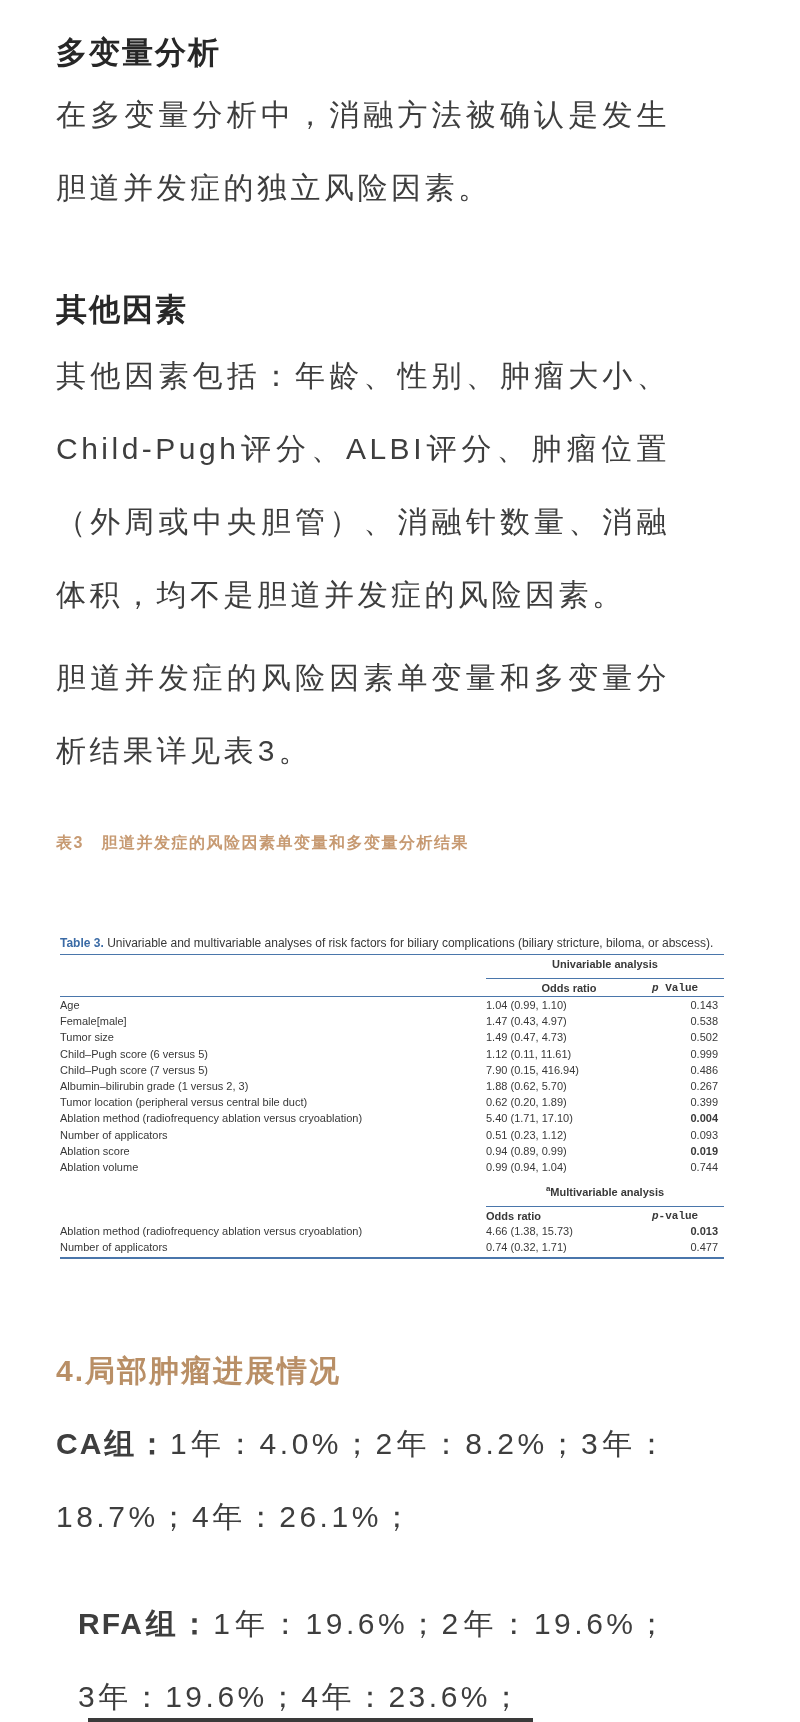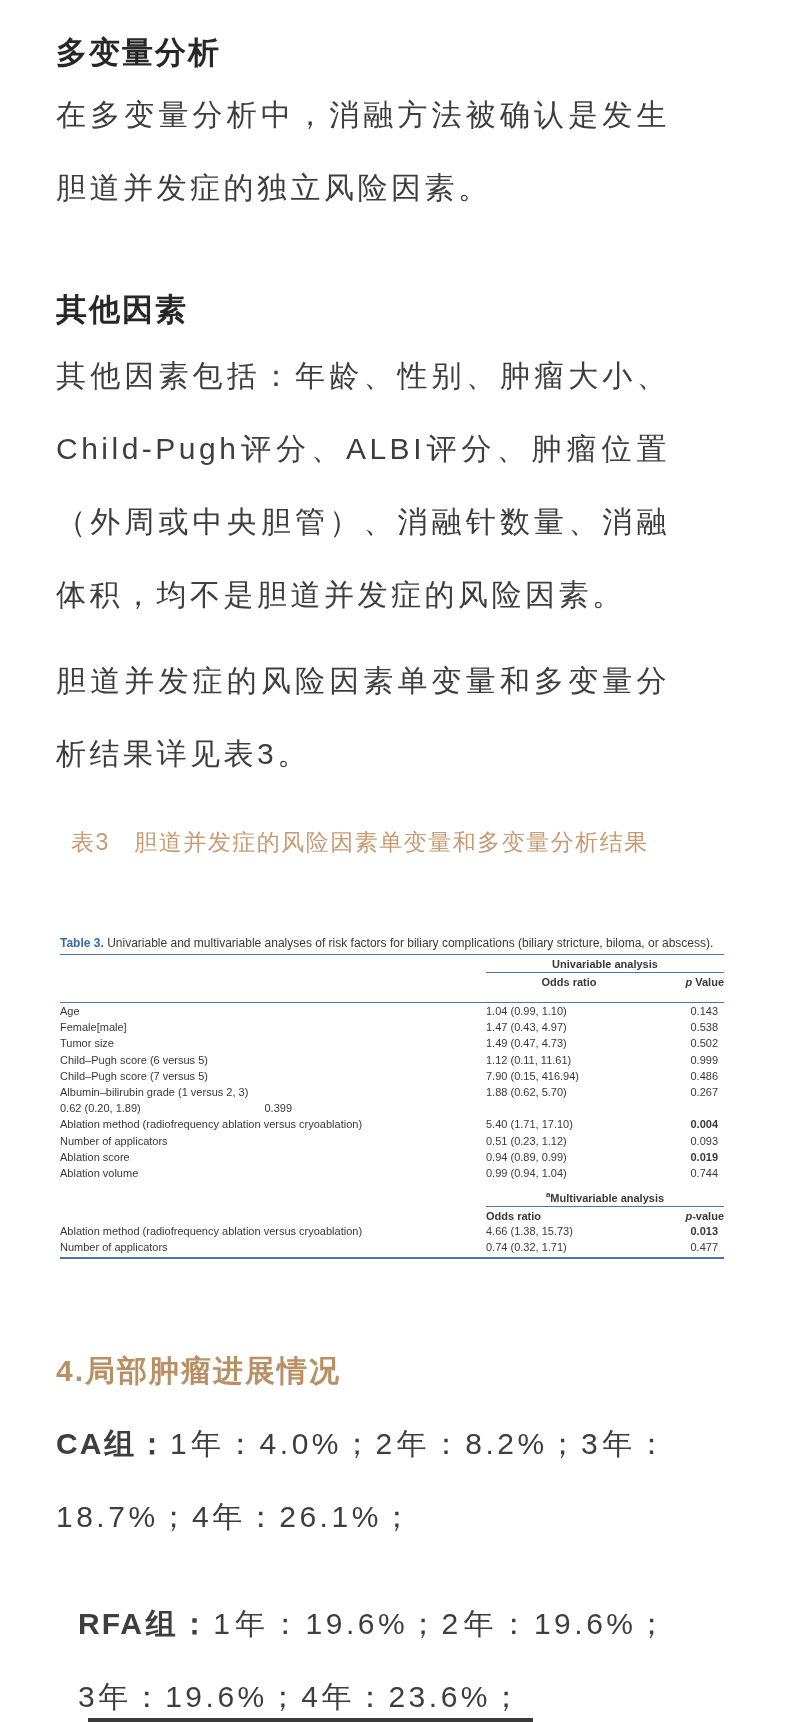--- a/index.html
+++ b/index.html
@@ -27,58 +27,58 @@
   }
   .para{
     margin:0;
     font-size:30px;line-height:73px;letter-spacing:3.5px;
     text-align:justify;color:var(--body-text);
   }
   .para b{letter-spacing:2px;}
   .mt-p1{margin-top:4px;}
   .mt-h2{margin-top:65px;}
   .mt-p2{margin-top:8px;}
-  .mt-p3{margin-top:13px;}
+  .mt-p3{margin-top:13px;font-family:Liberation Mono, monospace;}
 
   .tbl-caption{
     margin-top:37px;
-    font-size:23px;line-height:31px;font-weight:400;
-    letter-spacing:1.5px;color:var(--accent-caption);margin-left:15px;
+    font-size:16px;line-height:31px;font-weight:700;
+    letter-spacing:1.5px;color:var(--accent-caption);
   }
 
   
   .figure{
     margin:78px 0 0 4px;
     width:664px;
     color:#383838;
     font-size:11px;
     filter:blur(0.3px);
   }
   .fig-title{
     font-size:12px;line-height:14px;
     padding-bottom:4px;
     border-bottom:1.5px solid var(--table-blue);
   }
   .fig-title .tlabel{color:var(--table-title-blue);font-weight:700;}
   .group-row{display:flex;margin-top:3px;}
   .group-spacer{flex:1;}
   .group-box{
     width:238px;text-align:center;font-weight:700;
-    padding-bottom:2px;border-bottom:1px solid var(--table-blue);
+    padding-bottom:8px;border-bottom:1px solid var(--table-blue);
   }
   .head-row{
     display:flex;align-items:flex-end;
-    padding:3px 0 14px 0;
+    padding:3px 0 2px 0;
     border-bottom:1.5px solid var(--table-blue);
     font-weight:700;
   }
   .head-label{flex:1;}
   .head-or{width:166px;text-align:center;}
   .head-or.left{text-align:left;}
-  .head-p{width:72px;text-align:right;}
+  .head-p{width:72px;font-family:Liberation Mono, monospace;}
   .head-p i, .group-box i{font-style:italic;}
   .trow{display:flex;line-height:16.2px;}
   .tc-label{flex:1;}
   .tc-or{width:166px;}
   .tc-p{width:72px;text-align:right;padding-right:6px;box-sizing:border-box;}
   .tc-p.bold{font-weight:700;}
   .m-block{margin-top:9px;}
   .m-head{border-bottom:none;font-weight:700;padding-bottom:1px;}
   .fig-bottom{border-bottom:2.5px solid var(--table-blue);margin-top:2px;}
   sup{font-size:8px;}
@@ -156,20 +156,21 @@
             <div class="tc-label">Child–Pugh score (7 versus 5)</div>
             <div class="tc-or">7.90 (0.15, 416.94)</div>
             <div class="tc-p">0.486</div>
           </div>
           <div class="trow">
             <div class="tc-label">Albumin–bilirubin grade (1 versus 2, 3)</div>
             <div class="tc-or">1.88 (0.62, 5.70)</div>
             <div class="tc-p">0.267</div>
           </div>
           <div class="trow">
+            <div class="tc-label">Tumor location (peripheral versus central bile duct)</div>
             <div class="tc-or">0.62 (0.20, 1.89)</div>
             <div class="tc-p">0.399</div>
           </div>
           <div class="trow">
             <div class="tc-label">Ablation method (radiofrequency ablation versus cryoablation)</div>
             <div class="tc-or">5.40 (1.71, 17.10)</div>
             <div class="tc-p bold">0.004</div>
           </div>
           <div class="trow">
             <div class="tc-label">Number of applicators</div>

